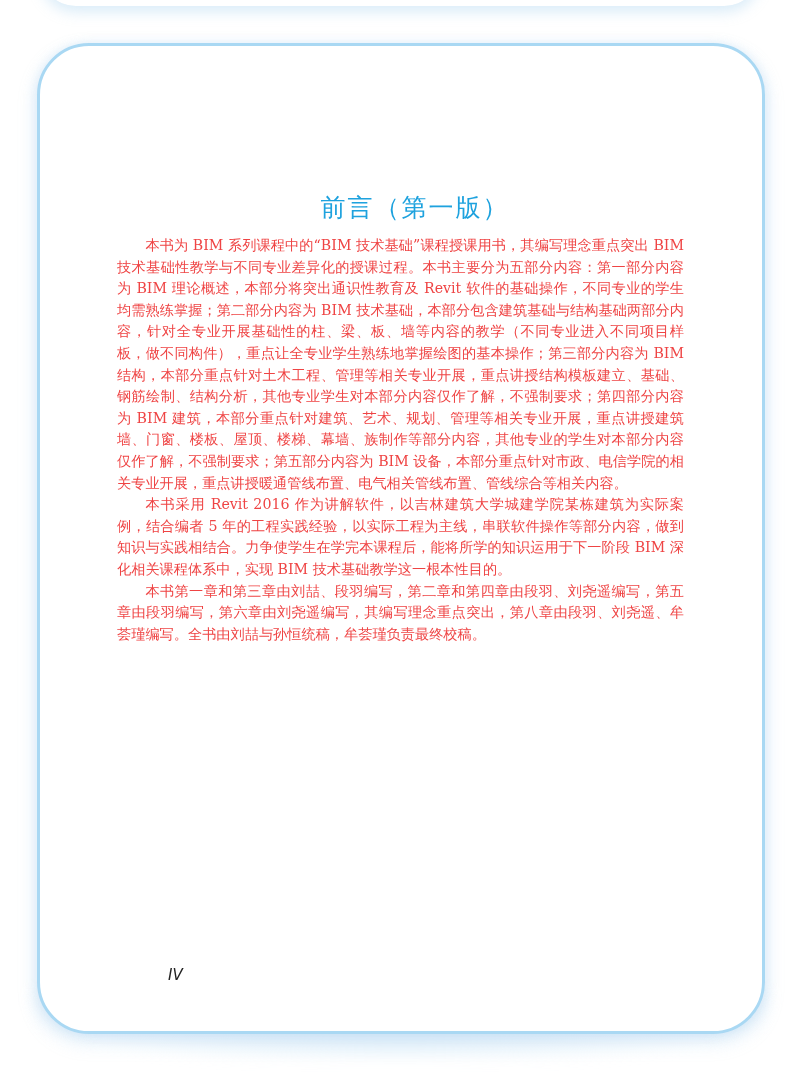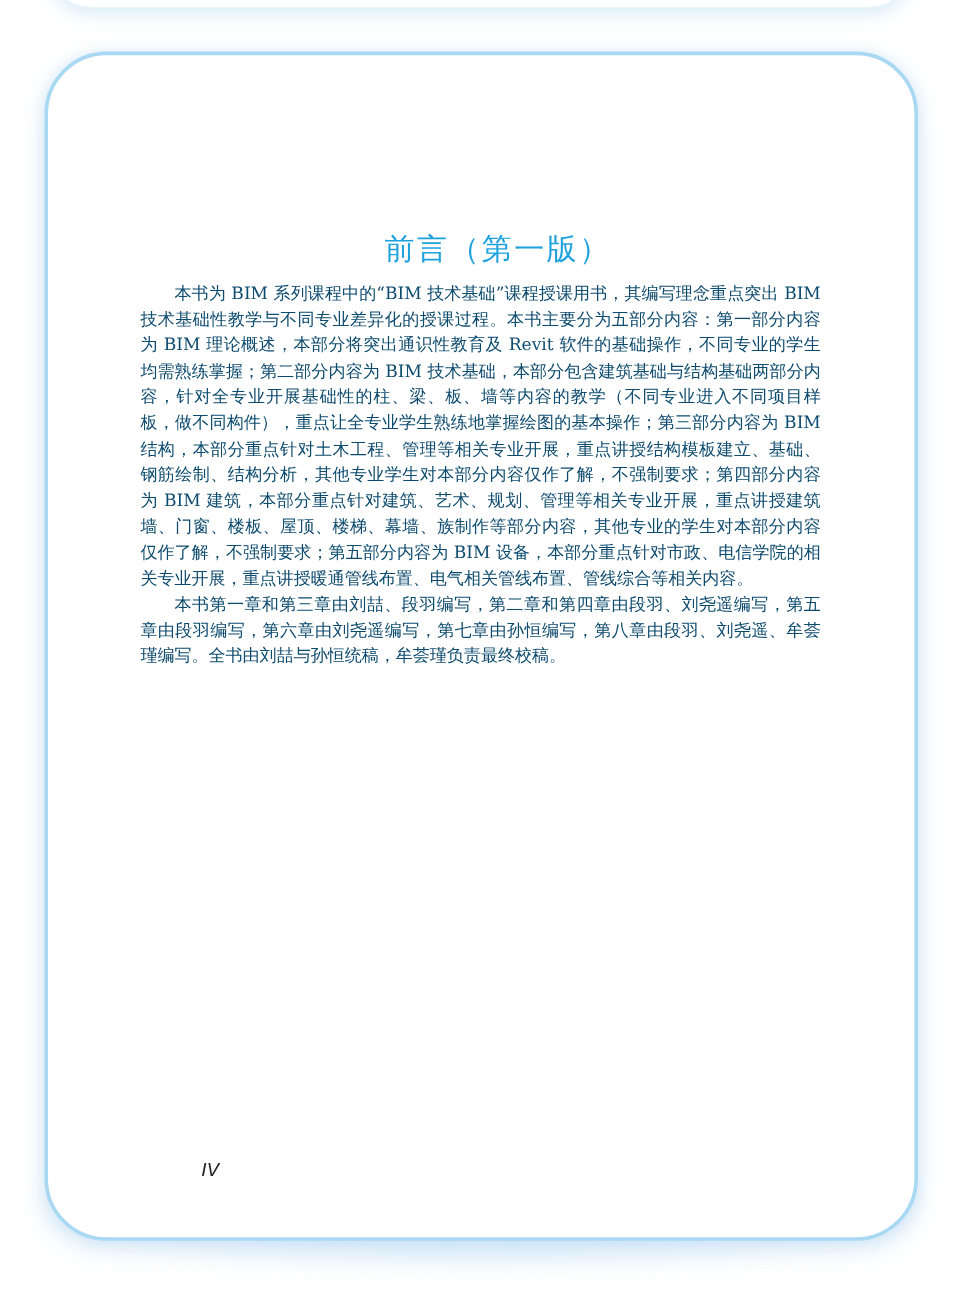--- a/index.html
+++ b/index.html
@@ -56,21 +56,21 @@
       color: #1ea2de;
       letter-spacing: 2px;
     }
     .body-text {
       position: absolute;
       left: 117px;
       top: 235px;
       width: 567px;
       font-size: 14.2px;
       line-height: 21.6px;
-      color: #0c4a6e;
+      color: #ef4444;
       text-align: justify;
       text-justify: inter-character;
     }
     .body-text p {
       margin: 0;
       text-indent: 2em;
     }
     .page-number {
       position: absolute;
       left: 136px;
@@ -87,16 +87,17 @@
 
 <div class="top-shadow"></div>
 <div class="bottom-glow"></div>
 
 <div class="page-card"></div>
 
 <h1 class="page-title" style="margin:15px;font-weight:normal;">前言（第一版）</h1>
 
 <div class="body-text">
   <p>本书为 BIM 系列课程中的“BIM 技术基础”课程授课用书，其编写理念重点突出 BIM 技术基础性教学与不同专业差异化的授课过程。本书主要分为五部分内容：第一部分内容为 BIM 理论概述，本部分将突出通识性教育及 Revit 软件的基础操作，不同专业的学生均需熟练掌握；第二部分内容为 BIM 技术基础，本部分包含建筑基础与结构基础两部分内容，针对全专业开展基础性的柱、梁、板、墙等内容的教学（不同专业进入不同项目样板，做不同构件），重点让全专业学生熟练地掌握绘图的基本操作；第三部分内容为 BIM 结构，本部分重点针对土木工程、管理等相关专业开展，重点讲授结构模板建立、基础、钢筋绘制、结构分析，其他专业学生对本部分内容仅作了解，不强制要求；第四部分内容为 BIM 建筑，本部分重点针对建筑、艺术、规划、管理等相关专业开展，重点讲授建筑墙、门窗、楼板、屋顶、楼梯、幕墙、族制作等部分内容，其他专业的学生对本部分内容仅作了解，不强制要求；第五部分内容为 BIM 设备，本部分重点针对市政、电信学院的相关专业开展，重点讲授暖通管线布置、电气相关管线布置、管线综合等相关内容。</p>
-  <p>本书第一章和第三章由刘喆、段羽编写，第二章和第四章由段羽、刘尧遥编写，第五章由段羽编写，第六章由刘尧遥编写，第七章由孙恒编写，第八章由段羽、刘尧遥、牟荟瑾编写。全书由刘喆与孙恒统稿，牟荟瑾负责最终校稿。</p>
+  <p>本书采用 Revit 2016 作为讲解软件，以吉林建筑大学城建学院某栋建筑为实际案例，结合编者 5 年的工程实践经验，以实际工程为主线，串联软件操作等部分内容，做到知识与实践相结合。力争使学生在学完本课程后，能将所学的知识运用于下一阶段 BIM 深化相关课程体系中，实现 BIM 技术基础教学这一根本性目的。</p>
+  <p>本书第一章和第三章由刘喆、段羽编写，第二章和第四章由段羽、刘尧遥编写，第五章由段羽编写，第六章由刘尧遥编写，其编写理念重点突出，第八章由段羽、刘尧遥、牟荟瑾编写。全书由刘喆与孙恒统稿，牟荟瑾负责最终校稿。</p>
 </div>
 
 <div class="page-number">IV</div>
 
 </body></html>

